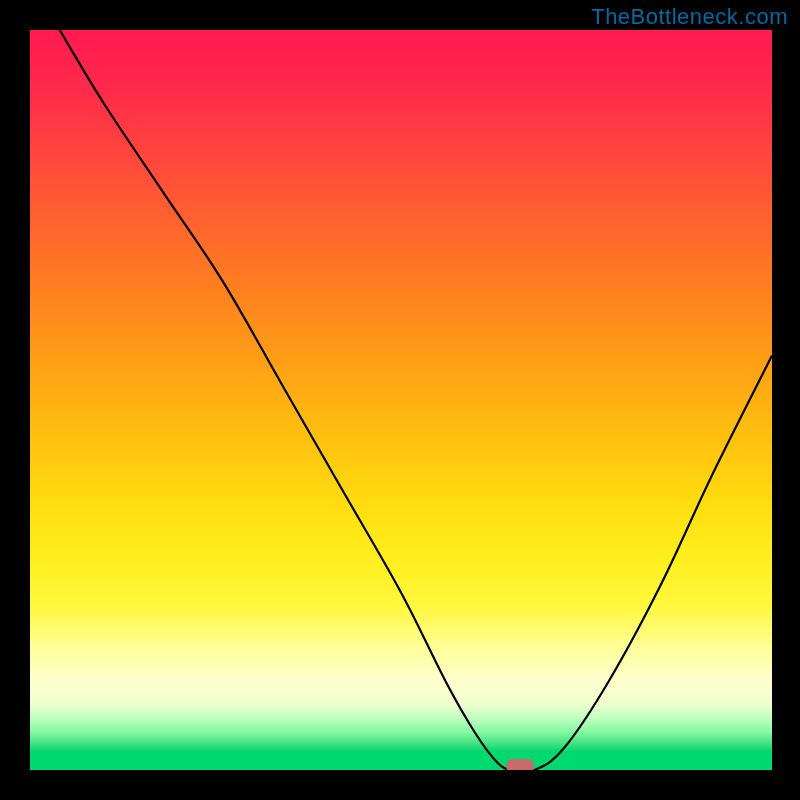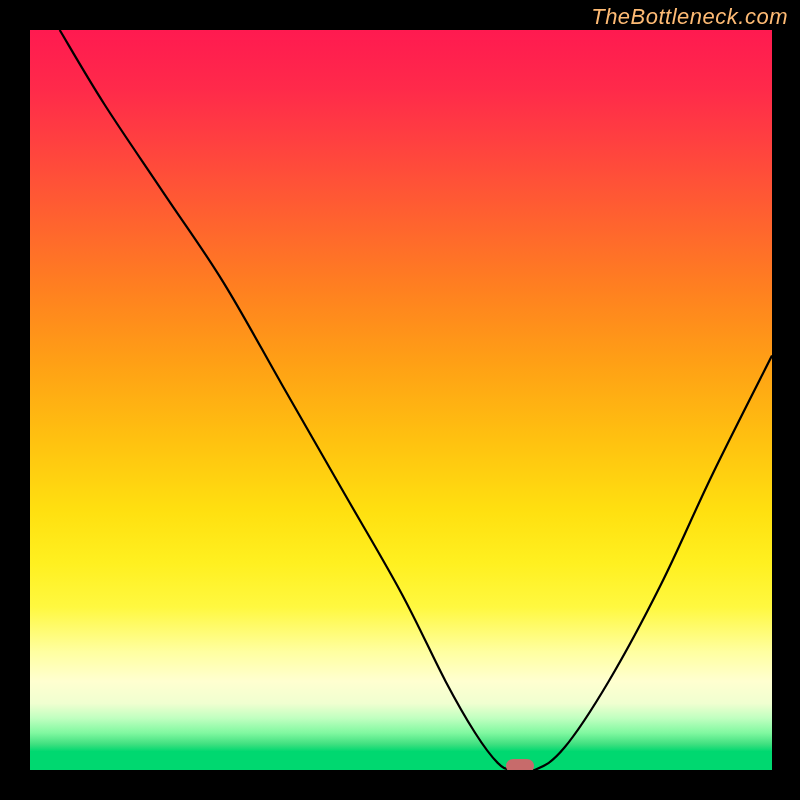--- a/index.html
+++ b/index.html
@@ -8,26 +8,25 @@
     height: 800px;
     background: #000;
     position: relative;
     font-family: Arial, sans-serif;
     overflow: hidden;
   }
   .watermark {
     position: absolute;
     top: 4px;
     right: 12px;
-    color: #fdba74;
+    color: #0369a1;
     font-size: 22px;
     font-weight: 500;
     z-index: 10;
     letter-spacing: 0.5px;
-    font-style: italic;
   }
   .plot-area {
     position: absolute;
     left: 30px;
     top: 30px;
     width: 742px;
     height: 740px;
     overflow: hidden;
   }
   .gradient-bg {

